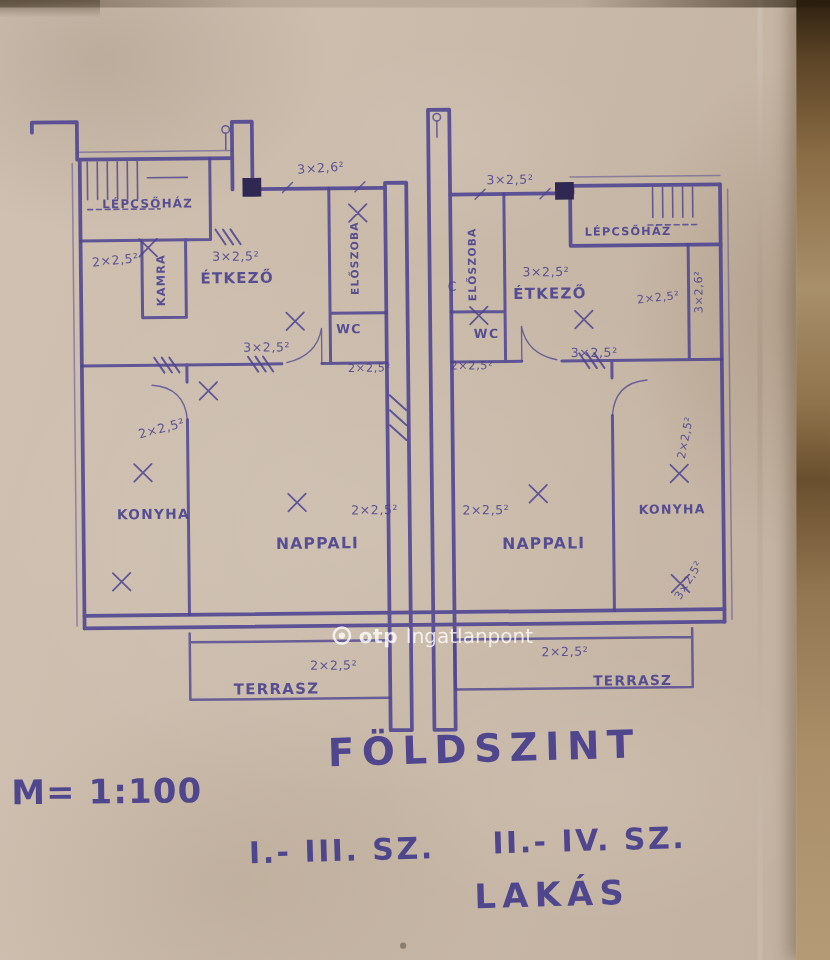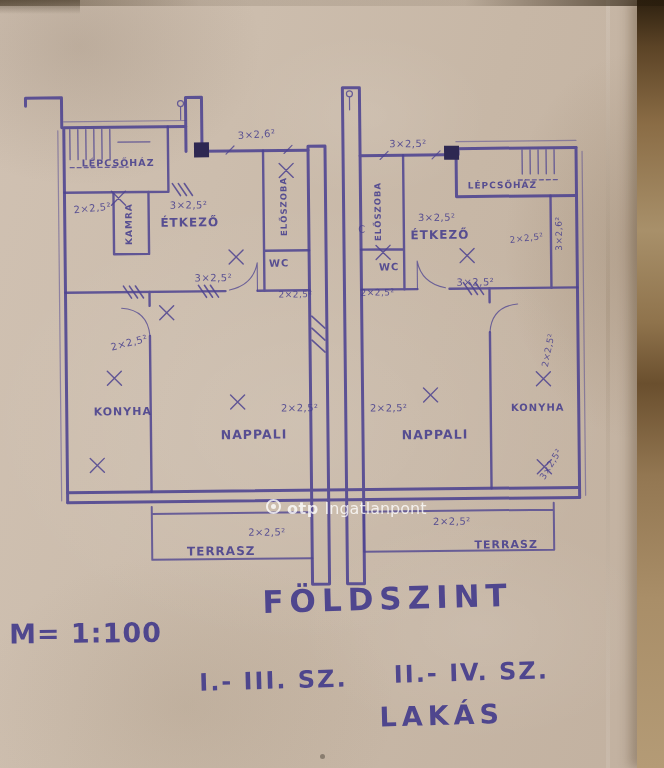--- a/index.html
+++ b/index.html
@@ -20,21 +20,21 @@
   .edge-top { position:absolute; top:0; left:0; width:664px; height:6px;
     background: linear-gradient(90deg, rgba(60,45,25,0.5), rgba(60,45,25,0.12) 30%, rgba(60,45,25,0.10) 70%, rgba(40,28,12,0.75)); }
   .corner-tl { position:absolute; top:0; left:0; width:80px; height:14px;
     background: linear-gradient(180deg, rgba(50,38,20,0.45), transparent); }
   .crease { position:absolute; top:0; left:606px; width:4px; height:768px; opacity:.5;
     background: linear-gradient(180deg, rgba(255,255,255,0.25), rgba(120,100,75,0.3) 40%, rgba(255,255,255,0.2)); }
   svg.plan { position:absolute; inset:0; }
   .room { fill:#473f8e; font-weight:700; opacity:.88; letter-spacing:1px; }
   .dim  { fill:#473f8e; opacity:.85; letter-spacing:.5px; }
   .big  { fill:#453d8c; font-weight:700; opacity:.92; }
-  .watermark { position:absolute; left:266px; top:499px; display:flex; gap:6px;
+  .watermark { position:absolute; left:266px; top:499px; display:flex; align-items:center; gap:6px;
     color:rgba(255,255,255,0.78); font-size:16px; }
   .wm-icon { width:15px; height:15px; border:2px solid rgba(255,255,255,0.78); border-radius:50%; position:relative; flex:none; }
   .wm-icon::after { content:""; position:absolute; left:50%; top:50%; width:5px; height:5px; margin:-2.5px;
     background:rgba(255,255,255,0.78); border-radius:50%; }
   .wm-otp { font-weight:700; letter-spacing:.5px; }
   .page-mark { position:absolute; left:320px; top:754px; width:5px; height:5px; border-radius:50%;
     background:rgba(90,80,70,0.55); }
 </style>
 </head>
 <body>

